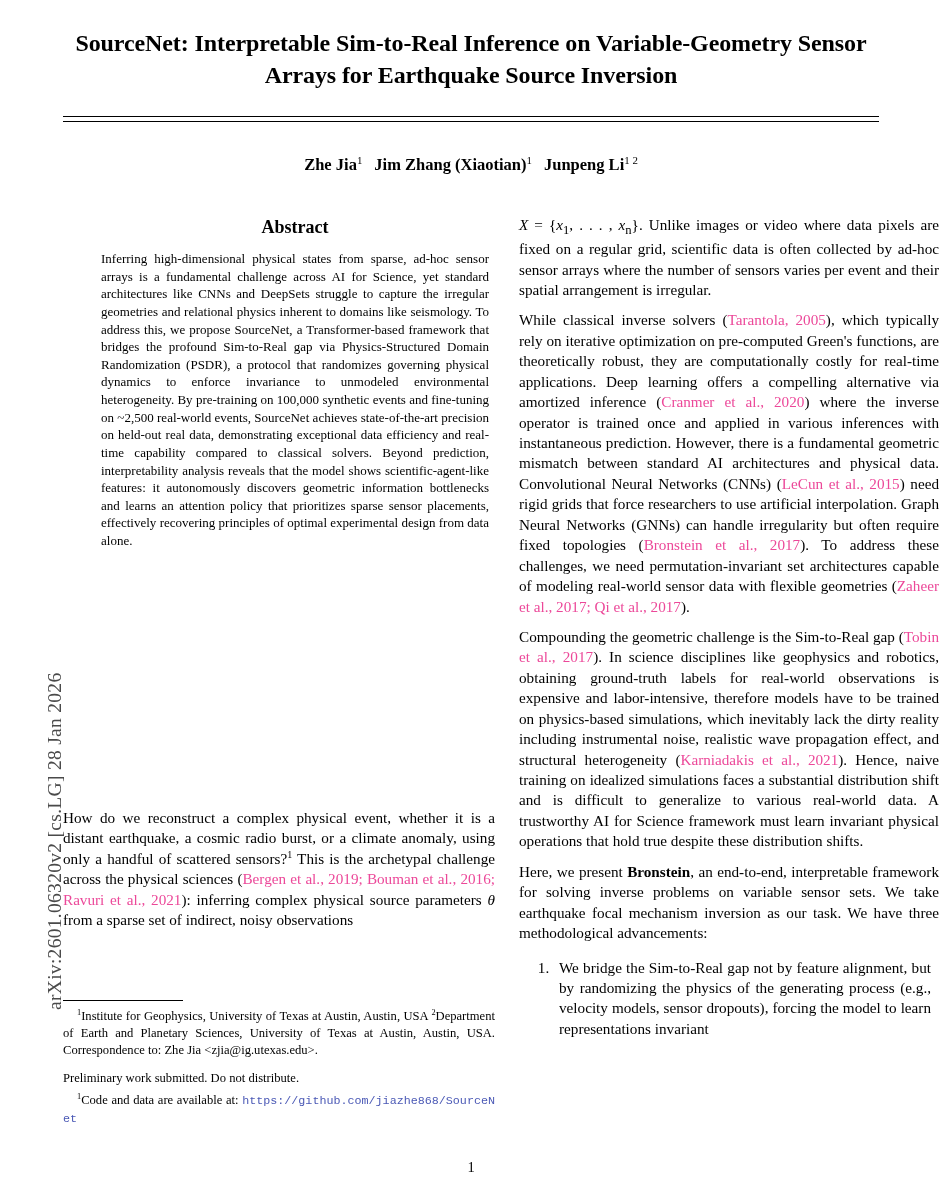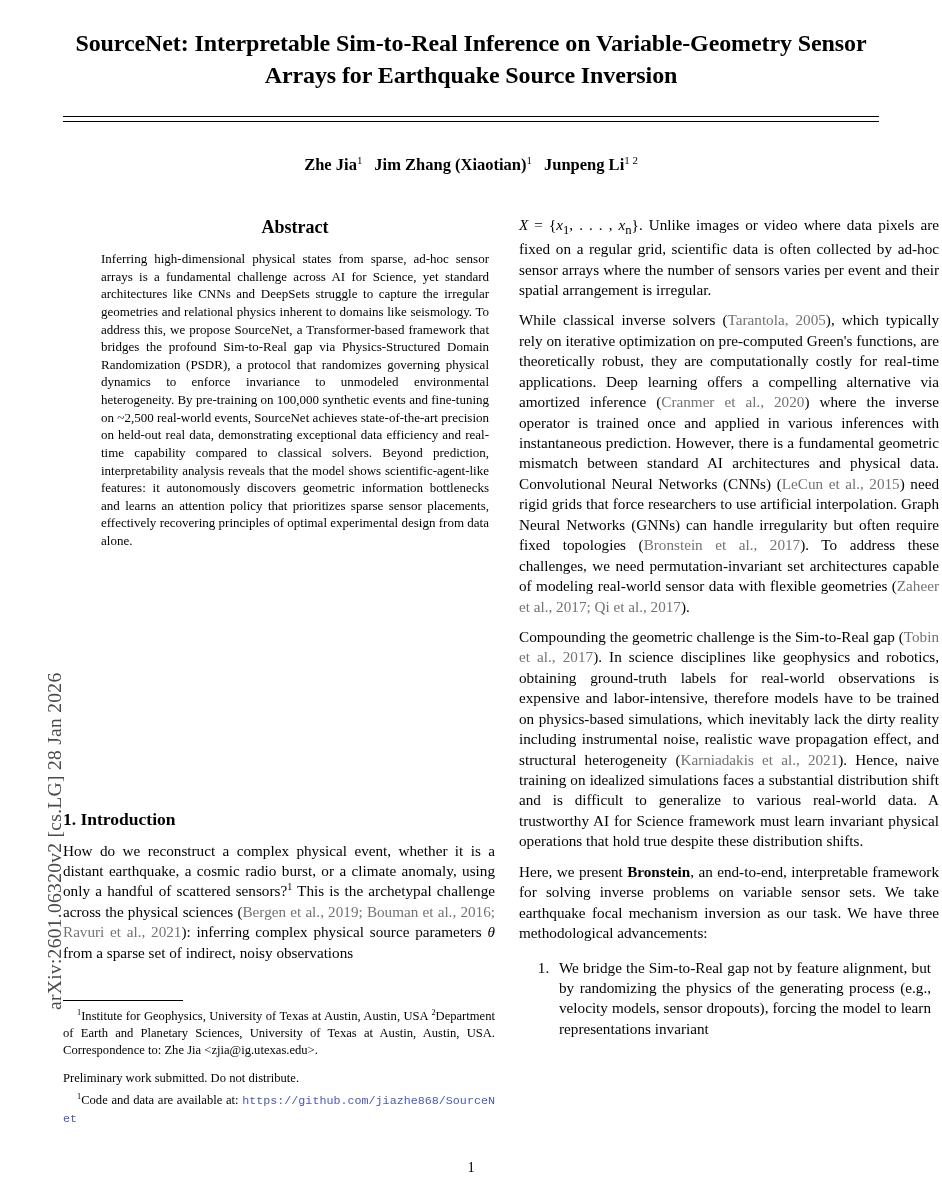--- a/index.html
+++ b/index.html
@@ -119,21 +119,21 @@
     font-weight: bold;
     margin: 0 0 9px 0;
     text-align: left;
   }
   p.body-par {
     margin: 0 0 10px 0;
     text-align: justify;
   }
   p.body-par:last-child { margin-bottom: 0; }
 
-  .cite { color: #737373; margin-top: 25px; }
+  .cite { color: #ec4899; margin-top: 25px; }
   .url  {
     color: #4a58b5;
     font-family: "Liberation Mono", "DejaVu Sans Mono", monospace;
     font-size: 0.93em;
     word-break: break-all;
   }
   .mathit { font-family: "Liberation Serif", "DejaVu Serif", serif; font-style: italic; }
   .mathrm { font-family: "Liberation Serif", "DejaVu Serif", serif; font-style: normal; }
   b.bold { font-weight: bold; }
 
@@ -213,21 +213,20 @@
   <div id="authors">
     <span class="author"><span>Zhe Jia</span><sup class="auth-sup">1</sup></span><span class="sep"></span><span class="author"><span>Jim Zhang (Xiaotian)</span><sup class="auth-sup">1</sup></span><span class="sep"></span><span class="author"><span>Junpeng Li</span><sup class="auth-sup">1 2</sup></span>
   </div>
 
   <div id="col-left" class="column">
     <div id="abstract-heading">Abstract</div>
     <p id="abstract-body">Inferring high-dimensional physical states from sparse, ad-hoc sensor arrays is a fundamental challenge across AI for Science, yet standard architectures like CNNs and DeepSets struggle to capture the irregular geometries and relational physics inherent to domains like seismology. To address this, we propose SourceNet, a Transformer-based framework that bridges the profound Sim-to-Real gap via Physics-Structured Domain Randomization (PSDR), a protocol that randomizes governing physical dynamics to enforce invariance to unmodeled environmental heterogeneity. By pre-training on 100,000 synthetic events and fine-tuning on ~2,500 real-world events, SourceNet achieves state-of-the-art precision on held-out real data, demonstrating exceptional data efficiency and real-time capability compared to classical solvers. Beyond prediction, interpretability analysis reveals that the model shows scientific-agent-like features: it autonomously discovers geometric information bottlenecks and learns an attention policy that prioritizes sparse sensor placements, effectively recovering principles of optimal experimental design from data alone.</p>
   </div>
 
   <div id="intro-block">
-    <div class="section-heading">1. Introduction</div>
     <p id="intro-body" class="body-par"><span>How do we reconstruct a complex physical event, whether it is a distant earthquake, a cosmic radio burst, or a climate anomaly, using only a handful of scattered sensors?</span><sup>1</sup><span> This is the archetypal challenge across the physical sciences (</span><span class="cite">Bergen et al., 2019; Bouman et al., 2016; Ravuri et al., 2021</span><span>): inferring complex physical source parameters </span><span class="mathit">θ</span><span> from a sparse set of indirect, noisy observations</span></p>
   </div>
 
   <div id="footnote-block">
     <div id="footnote-rule"></div>
     <p id="footnote-affil"><sup>1</sup><span>Institute for Geophysics, University of Texas at Austin, Austin, USA </span><sup>2</sup><span>Department of Earth and Planetary Sciences, University of Texas at Austin, Austin, USA. Correspondence to: Zhe Jia &lt;zjia@ig.utexas.edu&gt;.</span></p>
     <p id="footnote-prelim">Preliminary work submitted. Do not distribute.</p>
     <p id="footnote-code"><sup>1</sup><span>Code and data are available at: </span><span class="url">https://github.com/jiazhe868/SourceNet</span></p>
   </div>
 

